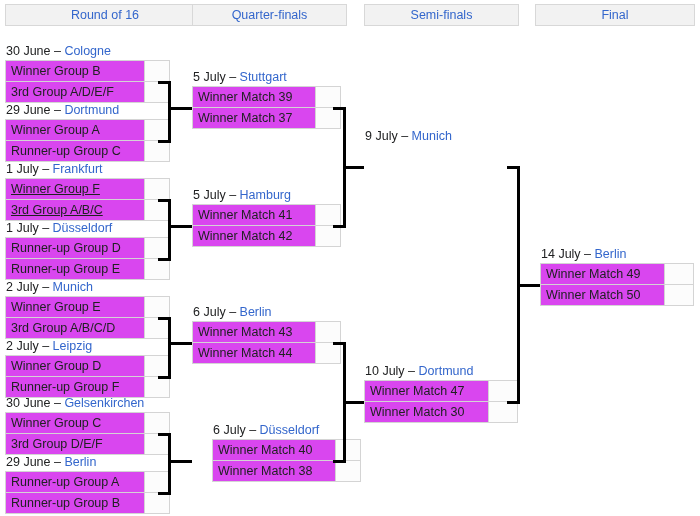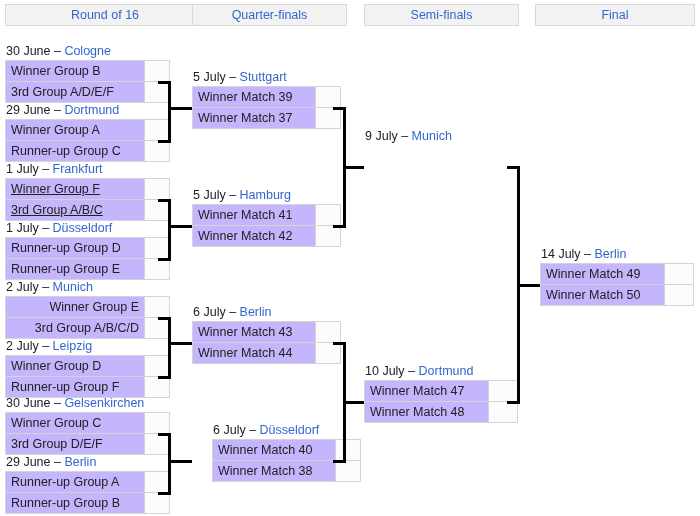--- a/index.html
+++ b/index.html
@@ -61,21 +61,21 @@
     height: 21px;
     padding: 0 5px;
     font-size: 12.5px;
     color: #202122;
     background: #f8f8f8;
     white-space: nowrap;
     overflow: hidden;
     box-sizing: border-box;
   }
   .match-table td.team {
-    background: #c4b5fd;
+    background: #d946ef;
   }
   .match-table td.score {
     background: #fcfcfc;
   }
   
   .conn {
     position: absolute;
     background: #000000;
   }
   .conn-v { width: 3px; }
@@ -144,21 +144,21 @@
           </tr>
           <tr>
             <td class="team" style="width: 139px;">Runner-up Group E</td>
             <td class="score" style="width: 25px;"></td>
           </tr>
         </tbody>
       </table>
     </div>
     <div class="match" style="left: 5px; top: 280px;">
       <div class="match-caption"><span class="date">2 July</span><span class="sep"> – </span><span class="venue">Munich</span></div>
-      <table class="match-table" style="width: 164px; text-align: right;">
+      <table class="match-table" style="width: 164px;">
         <tbody>
           <tr>
             <td class="team" style="width: 139px;">Winner Group E</td>
             <td class="score" style="width: 25px;"></td>
           </tr>
           <tr>
             <td class="team" style="width: 139px;">3rd Group A/B/C/D</td>
             <td class="score" style="width: 25px;"></td>
           </tr>
         </tbody>
@@ -274,21 +274,21 @@
     </div>
     <div class="match" style="left: 364px; top: 364px;">
       <div class="match-caption"><span class="date">10 July</span><span class="sep"> – </span><span class="venue">Dortmund</span></div>
       <table class="match-table" style="width: 153px;">
         <tbody>
           <tr>
             <td class="team" style="width: 124px;">Winner Match 47</td>
             <td class="score" style="width: 29px;"></td>
           </tr>
           <tr>
-            <td class="team" style="width: 124px;">Winner Match 48</td>
+            <td class="team" style="width: 124px;">Winner Match 30</td>
             <td class="score" style="width: 29px;"></td>
           </tr>
         </tbody>
       </table>
     </div>
     <div class="match" style="left: 540px; top: 247px;">
       <div class="match-caption"><span class="date">14 July</span><span class="sep"> – </span><span class="venue">Berlin</span></div>
       <table class="match-table" style="width: 153px;">
         <tbody>
           <tr>

